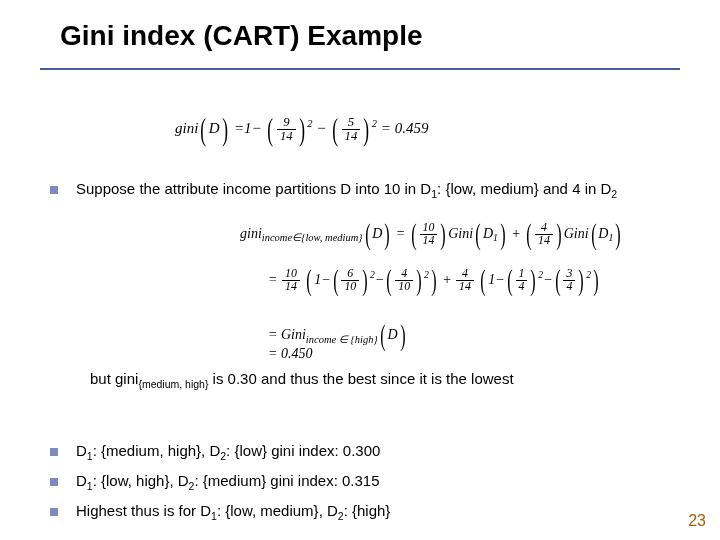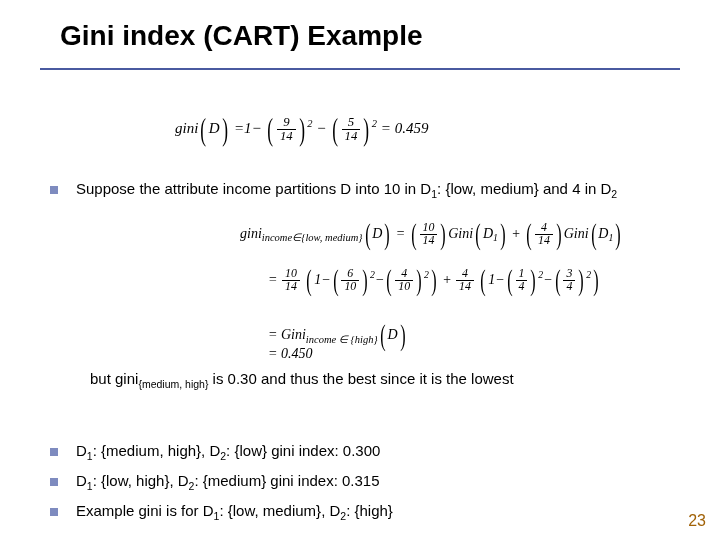--- a/index.html
+++ b/index.html
@@ -280,19 +280,19 @@
     </div>
     <div class="bullet-row">
       <div class="bmark"></div>
       <div class="btext">
         <span>D</span><span class="sub">1</span><span>: {low, high}, D</span><span class="sub">2</span><span>: {medium} gini index: 0.315</span>
       </div>
     </div>
     <div class="bullet-row">
       <div class="bmark"></div>
       <div class="btext">
-        <span>Example gini is for D</span><span class="sub">1</span><span>: {low, medium}, D</span><span class="sub">2</span><span>: {high}</span>
+        <span>Highest thus is for D</span><span class="sub">1</span><span>: {low, medium}, D</span><span class="sub">2</span><span>: {high}</span>
       </div>
     </div>
   </div>
 
   <div class="pagenum">23</div>
 </div>
 
 </body></html>

